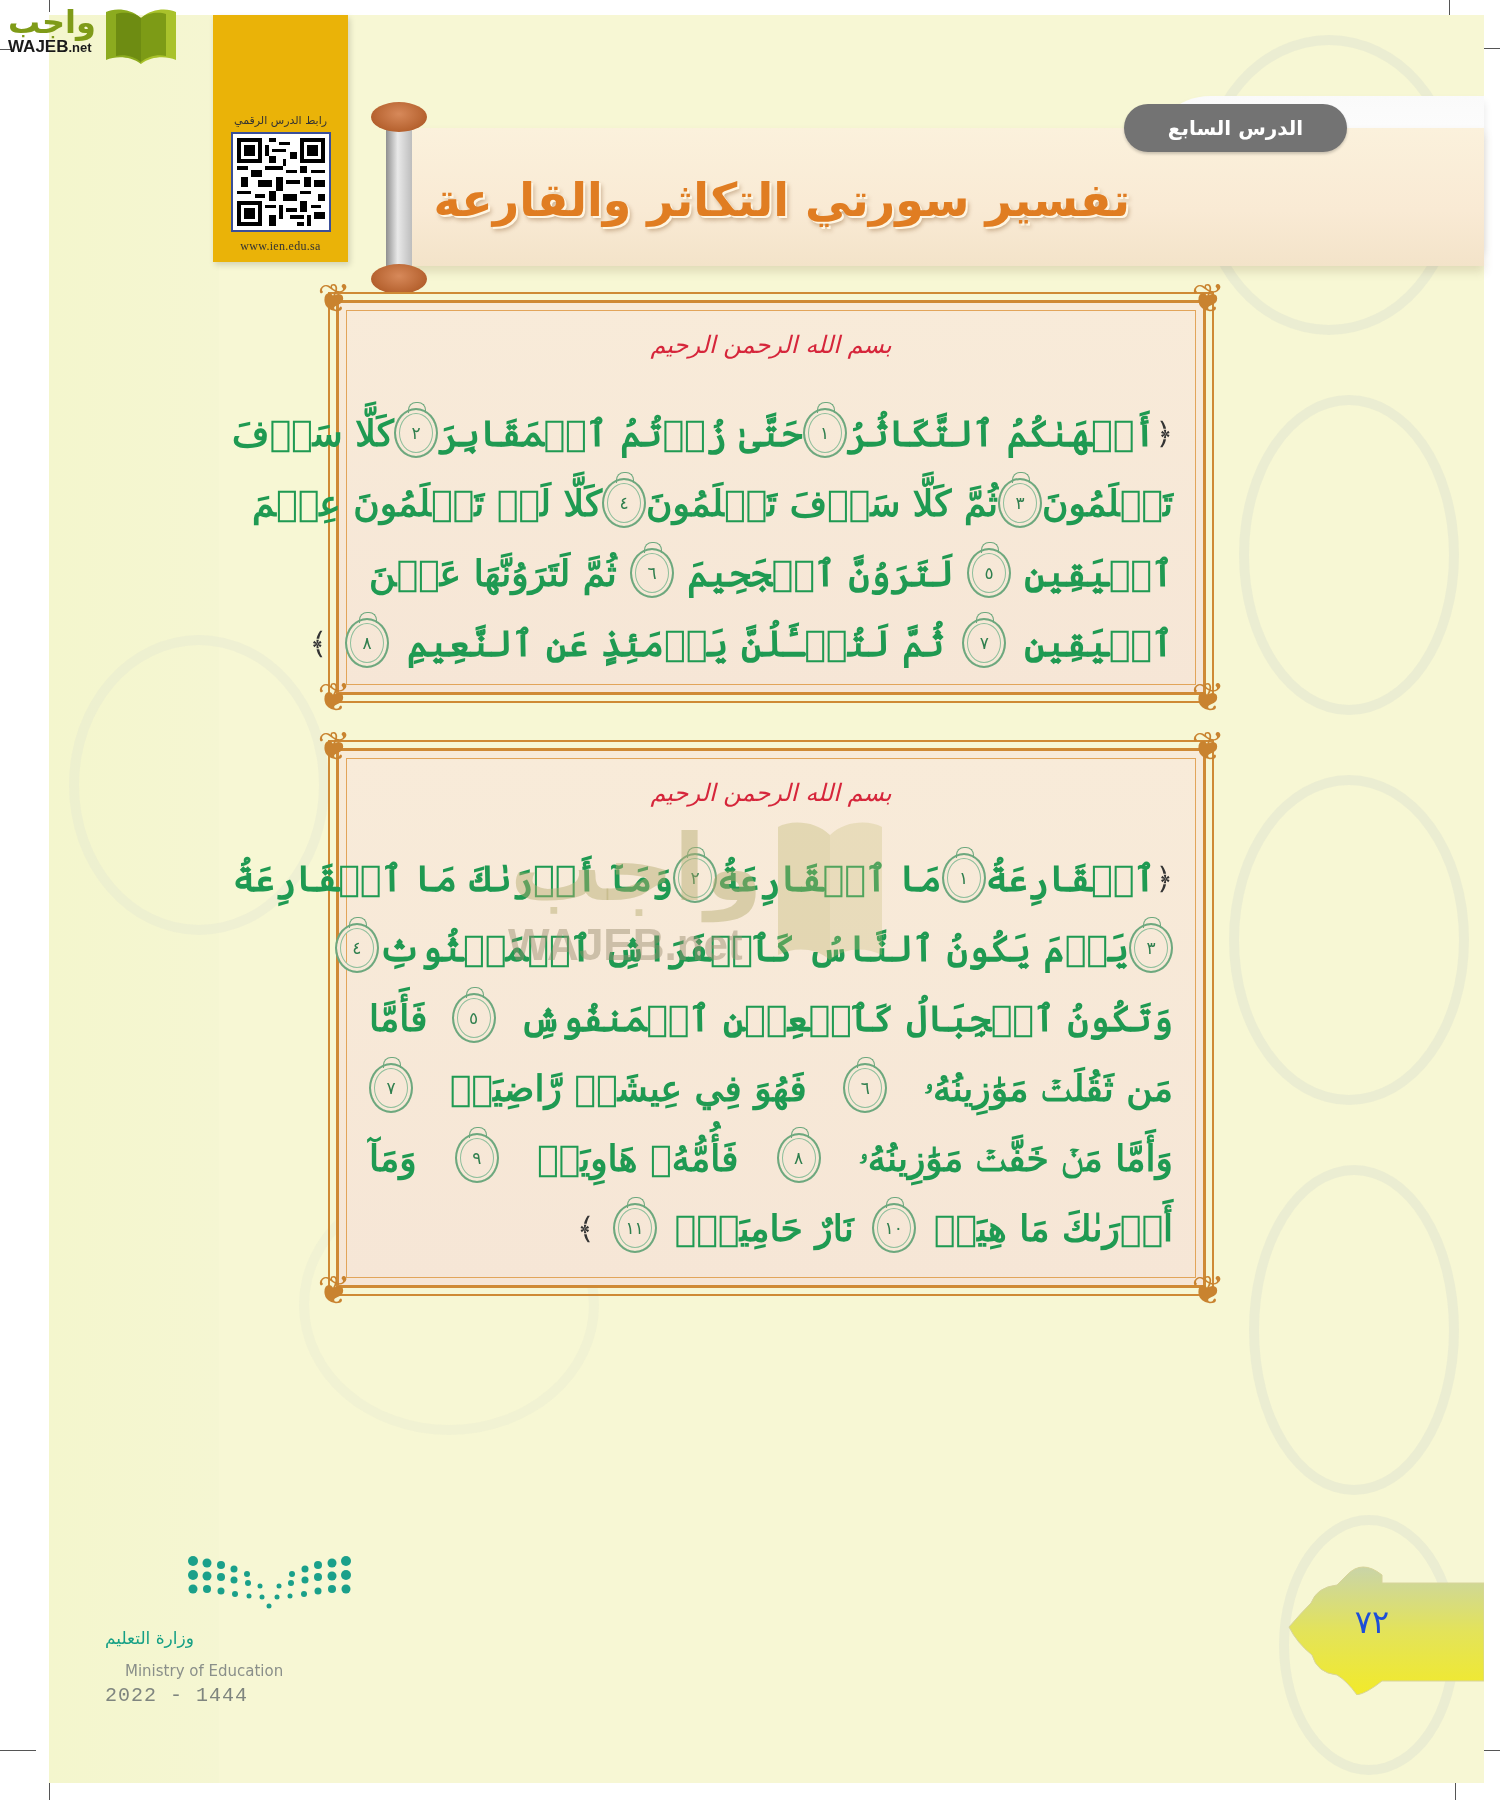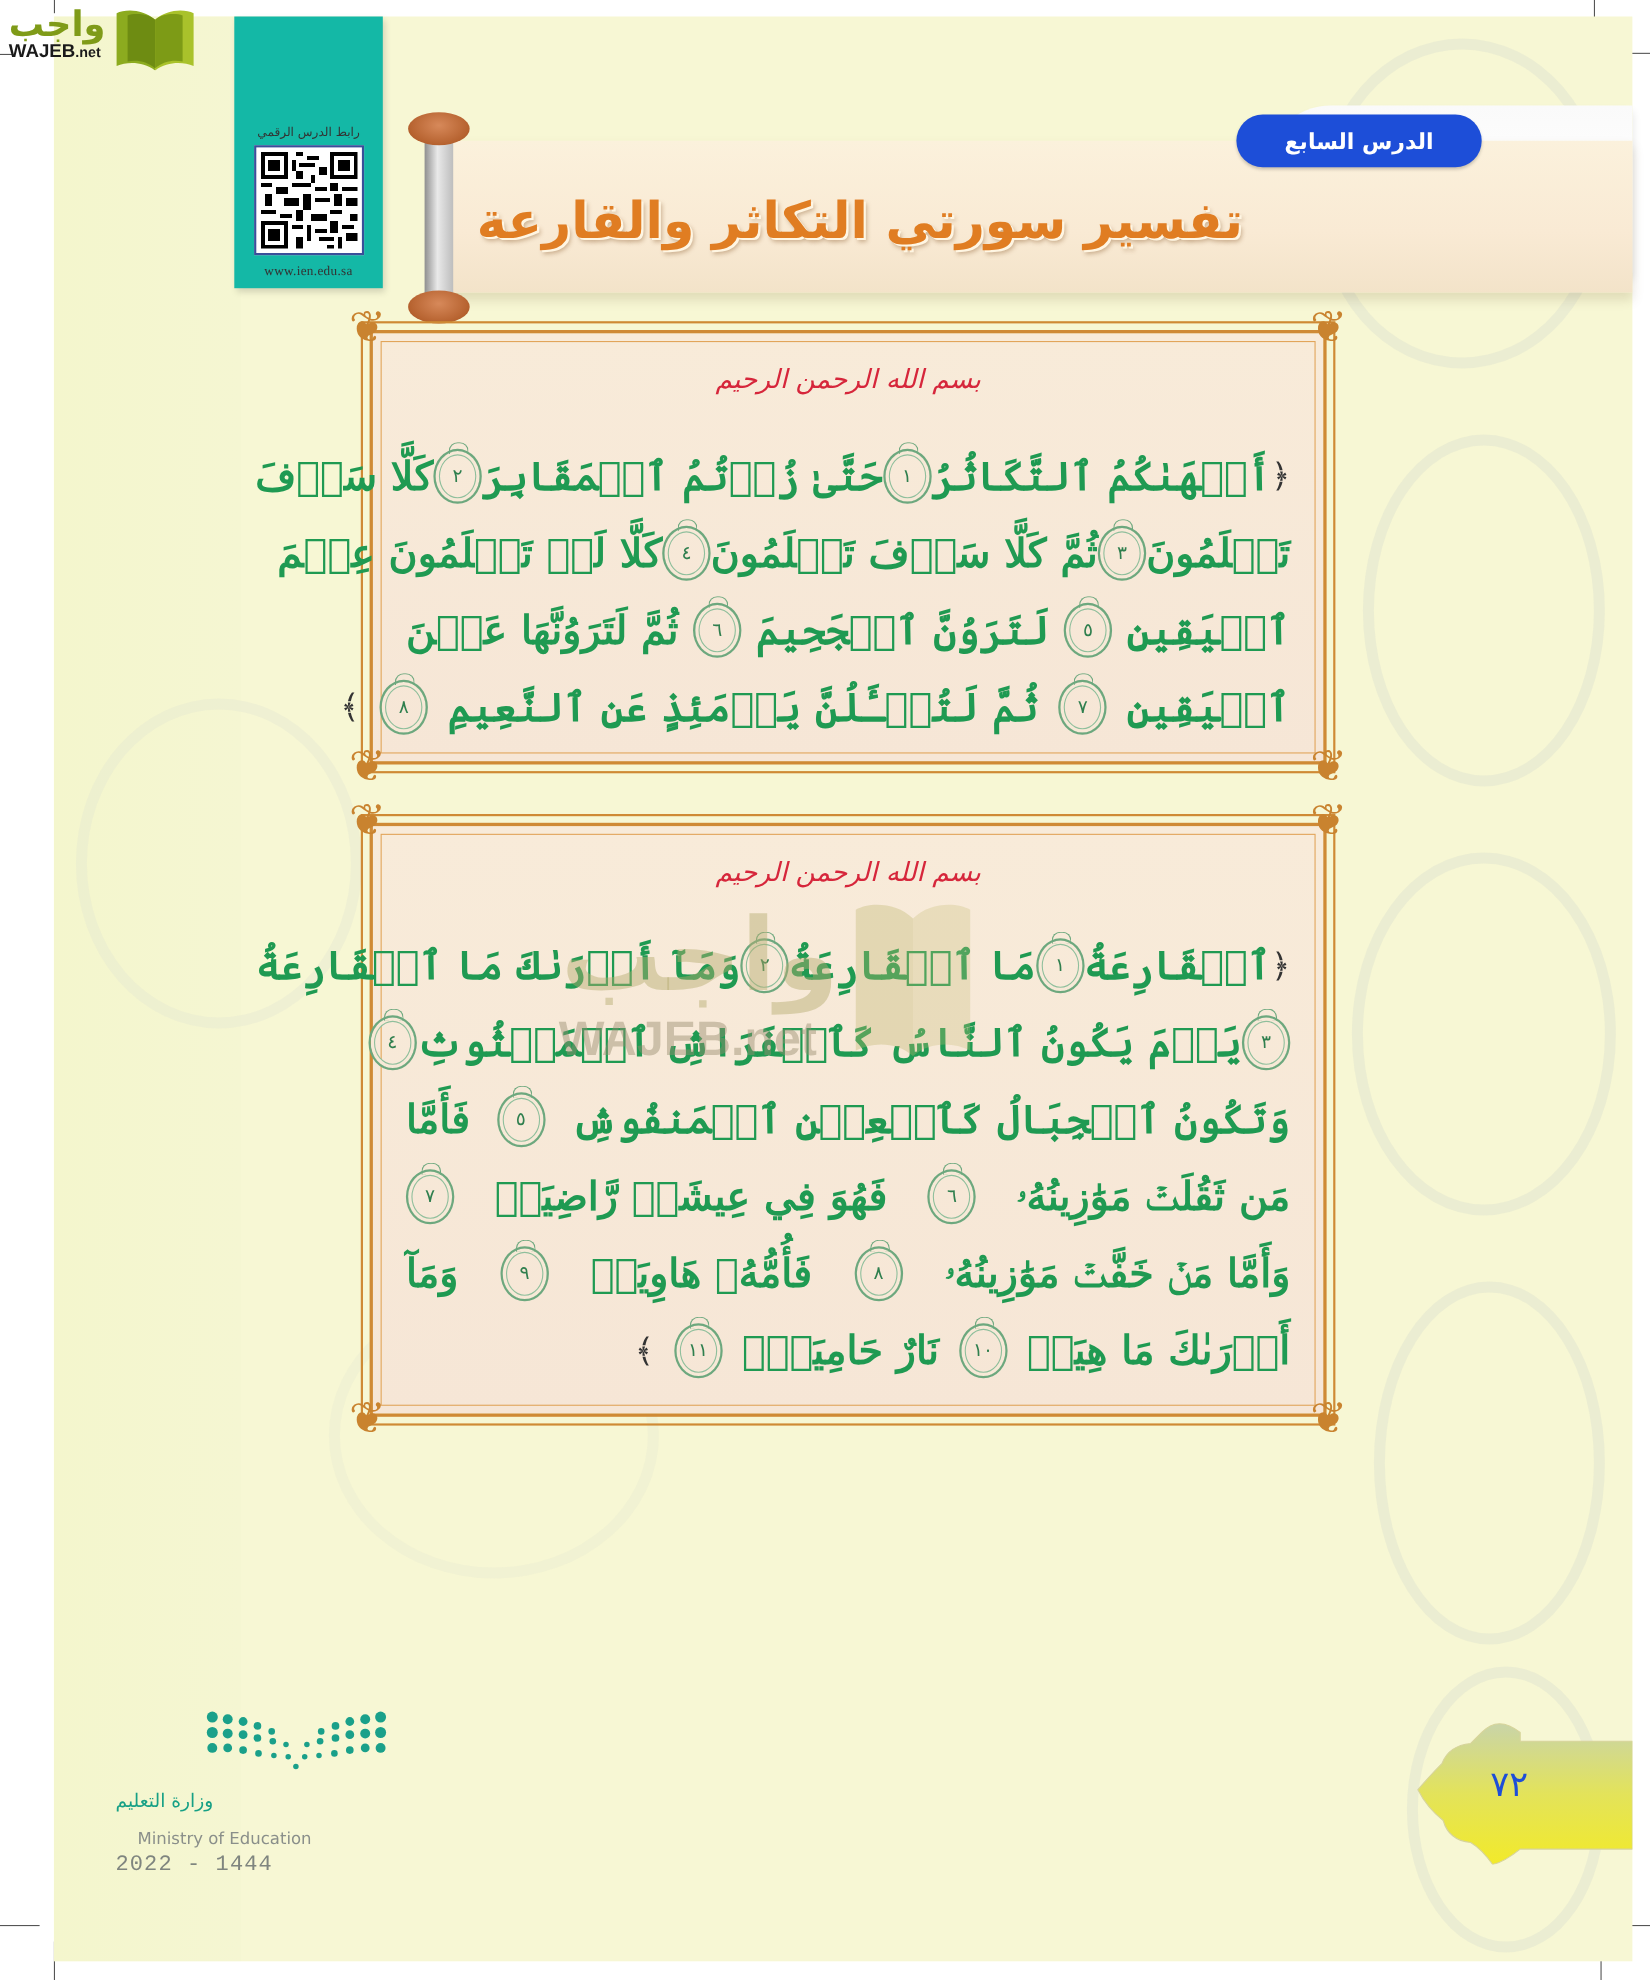--- a/index.html
+++ b/index.html
@@ -28,21 +28,21 @@
   }
   .wajeb .txt { display: flex; flex-direction: column; align-items: flex-start; }
   .wajeb .ar { font-family: "DejaVu Sans", sans-serif; font-weight: bold; font-size: 32px; color: #7f9b18; line-height: 36px; direction: rtl; }
   .wajeb .en { font-family: "Liberation Sans", sans-serif; font-weight: bold; font-size: 17px; color: #1a1a1a; line-height: 18px; margin-top: -2px; }
   .wajeb .en small { font-size: 13px; }
   .wajeb .book { margin-left: 6px; margin-top: 2px; }
 
   
   .qr-card {
     position: absolute; left: 213px; top: 15px; width: 135px; height: 247px;
-    background: #14b8a6; box-shadow: 2px 3px 6px rgba(0,0,0,0.15);
+    background: #eab308; box-shadow: 2px 3px 6px rgba(0,0,0,0.15);
     display: flex; flex-direction: column; align-items: center; justify-content: flex-end;
     padding-bottom: 8px;
   }
   .qr-card .label { font-size: 11px; color: #333; direction: rtl; margin-bottom: 5px; }
   .qr-card .qr { width: 100px; height: 100px; border: 2px solid #3a4f9a; padding: 4px; background: #fff; }
   .qr-card .url { font-family: "Liberation Serif", serif; font-size: 12px; color: #333; margin-top: 7px; letter-spacing: 0.3px; }
 
   
   .scroll-paper {
     position: absolute; left: 400px; top: 128px; width: 1084px; height: 138px;
@@ -66,21 +66,21 @@
   }
   .title {
     position: absolute; left: 430px; top: 160px; width: 700px; height: 80px;
     direction: rtl;
     font-family: "DejaVu Sans", sans-serif; font-weight: bold; font-size: 46px;
     color: #e07d22; text-shadow: 2px 2px 0 #fff6e3, 3px 4px 4px rgba(120,70,20,0.35);
     line-height: 80px;
   }
   .lesson-badge {
     position: absolute; left: 1124px; top: 104px; width: 223px; height: 48px;
-    background: #1d4ed8; border-radius: 24px;
+    background: #737373; border-radius: 24px;
     color: #ffffff; font-weight: bold; font-size: 20px; direction: rtl;
     display: flex; align-items: center; justify-content: center;
     box-shadow: 0 2px 3px rgba(0,0,0,0.2);
   }
 
   
   .frame {
     position: absolute; left: 336px; width: 870px;
     background: linear-gradient(180deg, #f8ebd9 0%, #f6e6d6 100%);
     border: 3px solid #cf8a35;

